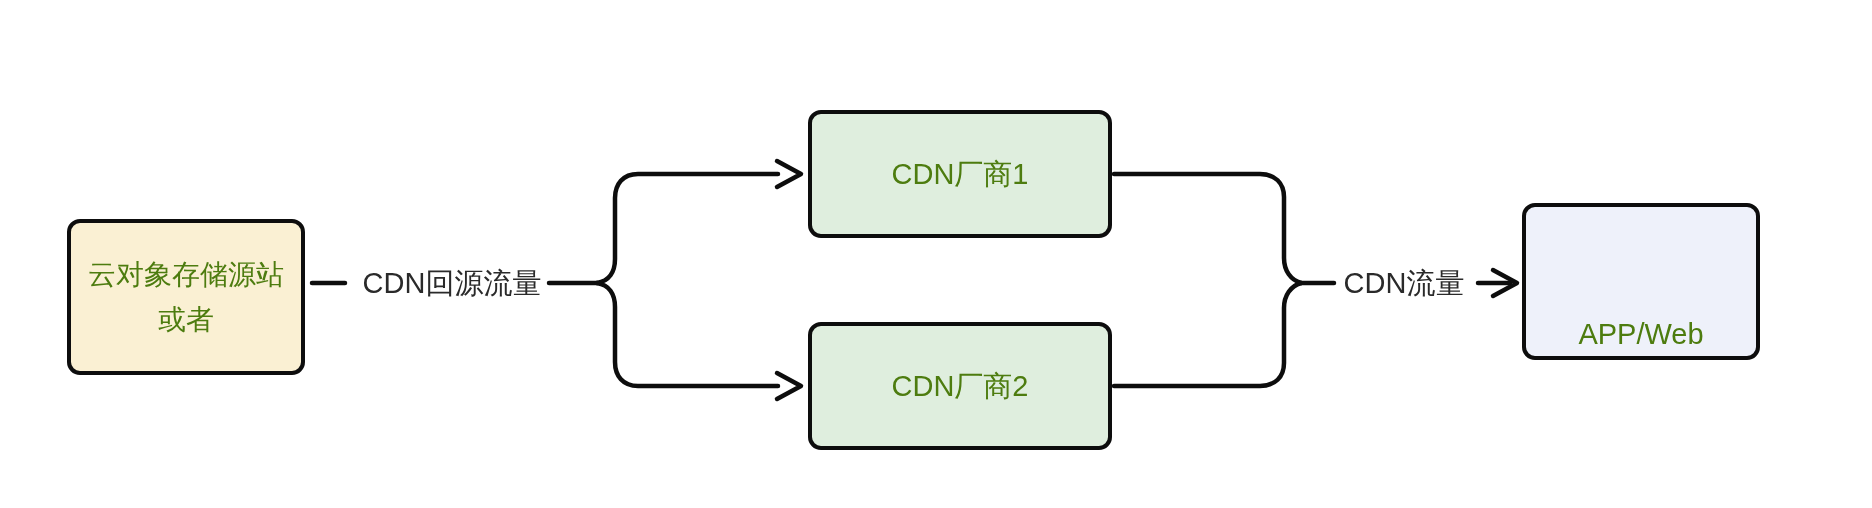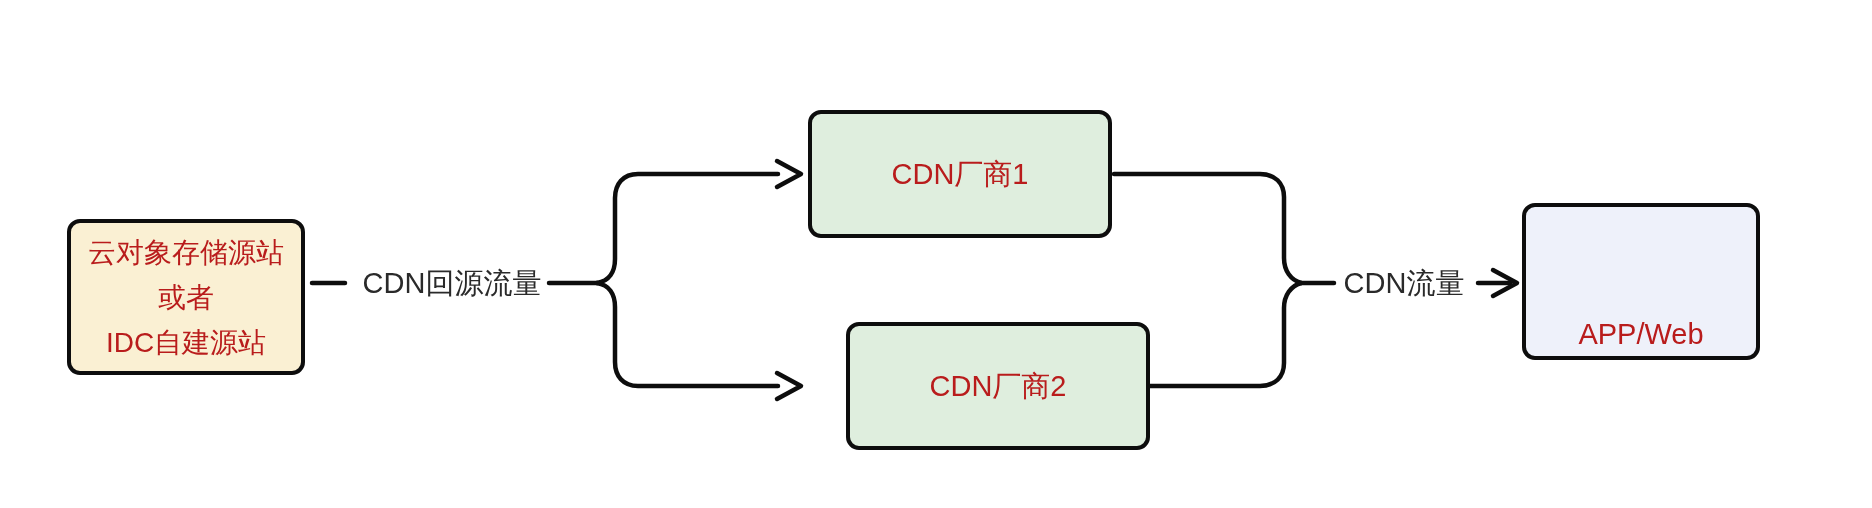--- a/index.html
+++ b/index.html
@@ -32,41 +32,40 @@
   .node {
     position: absolute;
     box-sizing: border-box;
     border: 4px solid #0d0d0d;
     border-radius: 13px;
     display: flex;
     flex-direction: column;
     align-items: center;
     justify-content: center;
     text-align: center;
-    color: #b91c1c;
+    color: #4d7c0f;
     font-size: 29px;
     line-height: 44px;
   }
   .node-origin {
     left: 67px;  top: 219px;
     width: 238px; height: 156px;
     background: #faf0d3;
     font-size: 28px;
     line-height: 45px;
   }
   .node-cdn1 {
     left: 808px; top: 110px;
     width: 304px; height: 128px;
     background: #dfeede;
   }
   .node-cdn2 {
     left: 808px; top: 322px;
     width: 304px; height: 128px;
     background: #dfeede;
-    margin-left: 38px;
   }
   .node-app {
     left: 1522px; top: 203px;
     width: 238px; height: 157px;
     background: #eef1fa;
     justify-content: flex-end;
   }
   .edge-label {
     position: absolute;
     color: #2a2a2a;
@@ -107,21 +106,20 @@
 
     <path d="M1301 283 L1334 283"></path>
 
     <path d="M1478 283 L1510 283"></path>
     <path d="M1493 270 L1517 283 L1493 296"></path>
   </svg>
 
   <div class="node node-origin">
     <span>云对象存储源站</span>
     <span>或者</span>
-    <span>IDC自建源站</span>
   </div>
 
   <div class="node node-cdn1">
     <span>CDN厂商1</span>
   </div>
 
   <div class="node node-cdn2">
     <span>CDN厂商2</span>
   </div>
 

